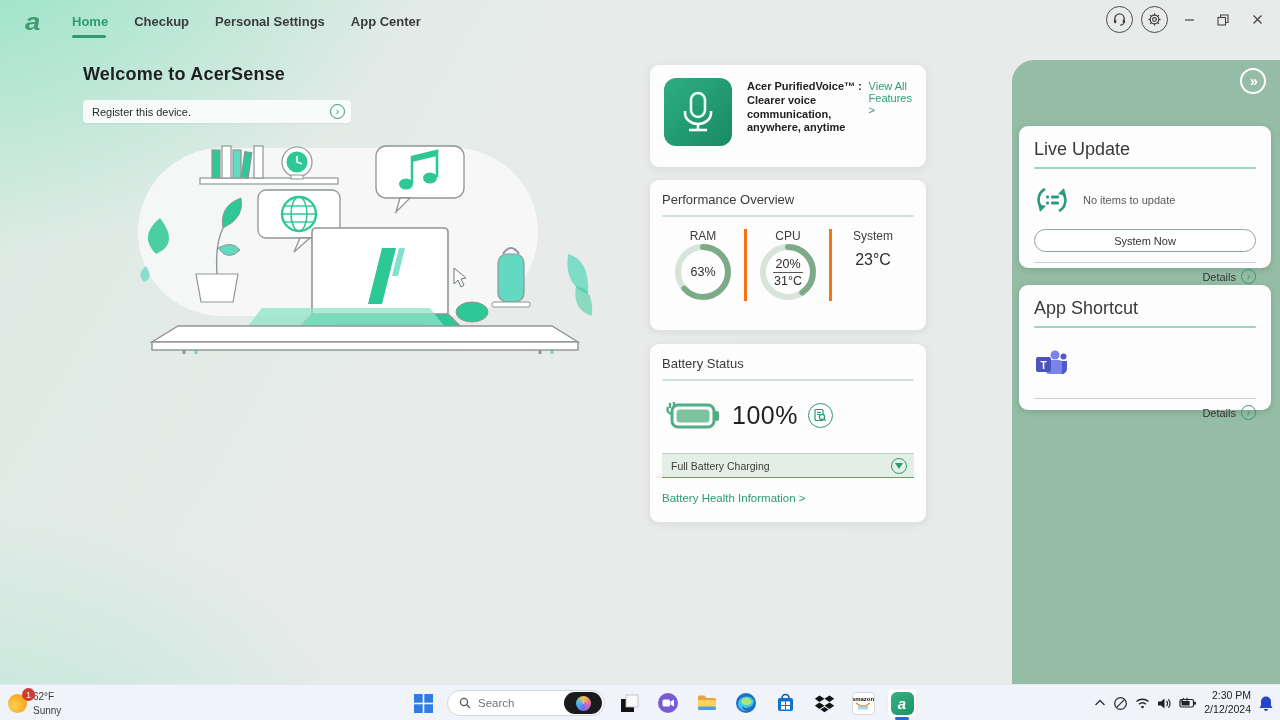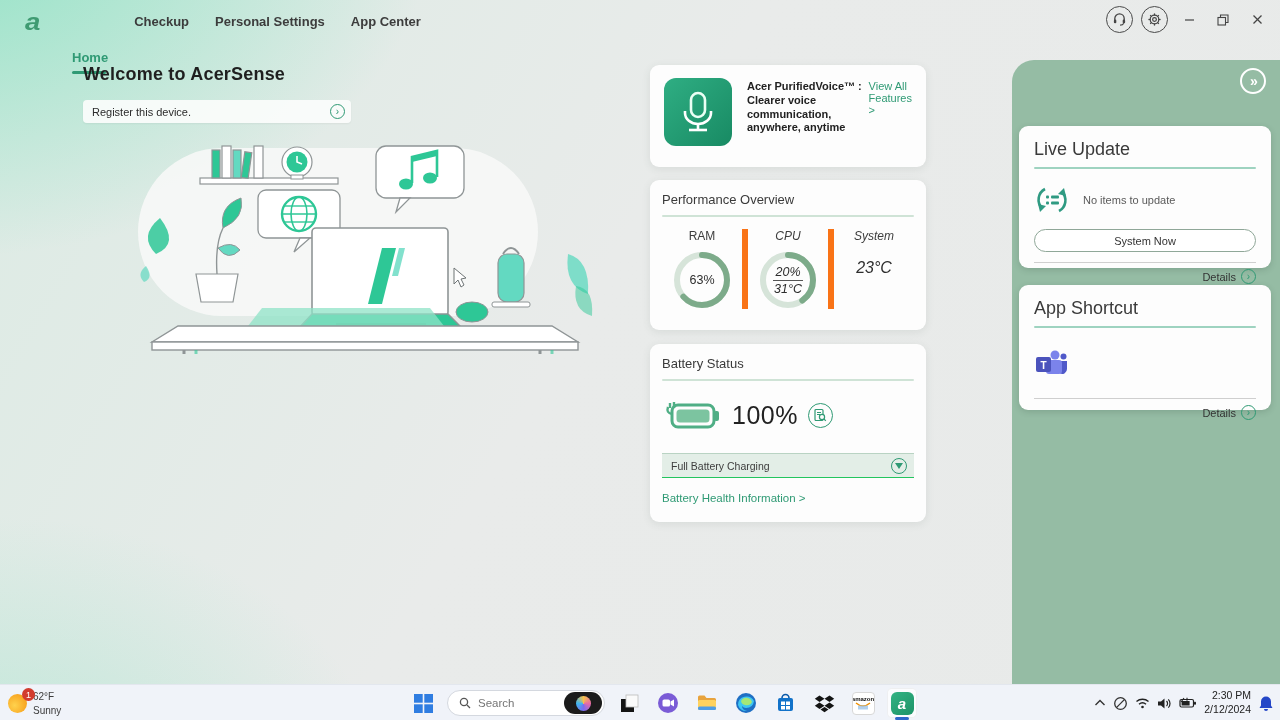--- a/index.html
+++ b/index.html
@@ -10,21 +10,21 @@
            radial-gradient(900px 600px at -5% -10%, #8fe2c4 0%, rgba(143,226,196,0) 55%),
            radial-gradient(700px 500px at 0% 110%, rgba(143,226,196,.45) 0%, rgba(143,226,196,0) 55%),
            linear-gradient(120deg,#dcebe4 0%, #e9ebea 45%, #e8eae9 100%);
          overflow:hidden; }
 
   
   .topnav { position:absolute; top:0; left:0; right:0; height:46px; display:flex; align-items:center; }
   .acer-logo { position:absolute; left:26px; top:8px; font-size:24px; font-weight:bold; font-style:italic; color:#3f9b72; transform:scaleX(1.15); }
   .tabs { position:absolute; left:72px; top:14px; display:flex; gap:26px; }
   .tab { font-size:13px; font-weight:600; color:#3c3c3c; cursor:default; position:relative; }
-  .tab.active { color:#2f9a74;margin-top:36px; }
+  .tab.active { color:#2f9a74; }
   .tab.active::after { content:""; position:absolute; left:0; right:2px; bottom:-9px; height:3px; border-radius:2px; background:#2f9a74; }
   .winbtns { position:absolute; right:10px; top:6px; display:flex; align-items:center; gap:8px; }
   .circle-btn { width:27px; height:27px; border:1.4px solid #4a4a4a; border-radius:50%; display:flex; align-items:center; justify-content:center; background:transparent; }
   .ctl { width:26px; height:26px; display:flex; align-items:center; justify-content:center; color:#444; }
 
   
   .welcome { position:absolute; left:83px; top:64px; font-size:18px; font-weight:700; color:#1f1f1f; letter-spacing:.2px; }
   .register { position:absolute; left:83px; top:100px; width:268px; height:23px; background:rgba(252,253,252,.9);
               border-radius:4px; display:flex; align-items:center; padding:0 6px 0 9px; box-shadow:0 1px 2px rgba(0,0,0,.05); }
   .register span { font-size:11px; color:#2b2b2b; flex:1; }
@@ -38,22 +38,22 @@
 
   .pv-card { top:65px; height:102px; padding:13px 14px; display:flex; gap:15px; }
   .pv-icon { width:68px; height:68px; border-radius:12px; background:linear-gradient(135deg,#2fae83,#188a63); flex:none;
              display:flex; align-items:center; justify-content:center; }
   .pv-right { display:flex; flex-direction:row; justify-content:space-between; padding:2px 0; }
   .pv-title { font-size:11px; font-weight:700; color:#222; line-height:1.25; }
   .pv-link { font-size:11px; color:#2f9a74; }
 
   .perf-card { top:180px; height:150px; padding:12px 12px 10px; }
   .perf-cols { display:flex; margin-top:12px; }
-  .perf-col { flex:1; display:flex; flex-direction:column; align-items:center; gap:8px; }
-  .perf-col + .perf-col { border-left:6px solid #f97316;font-style:italic; }
+  .perf-col { flex:1; display:flex; flex-direction:column; align-items:center; }
+  .perf-col + .perf-col { border-left:3px solid #f97316; }
   .metric-label { font-size:12px; color:#3d3d3d; }
   .gauge-wrap { position:relative; width:58px; height:58px; }
   .gauge-txt { position:absolute; inset:0; display:flex; flex-direction:column; align-items:center; justify-content:center; font-size:12.5px; color:#2e2e2e; }
   .gauge-txt .frac-top { border-bottom:1px solid #555; padding:0 2px 1px; }
   .gauge-txt .frac-bot { padding-top:1px; }
   .sys-temp { font-size:16px; color:#2e2e2e; margin-top:8px; }
 
   .batt-card { top:344px; height:178px; padding:12px 12px 28px; }
   .batt-row { display:flex; align-items:center; gap:10px; margin:18px 0 0 2px; }
   .batt-pct { font-size:25px; color:#222; letter-spacing:.5px; }

